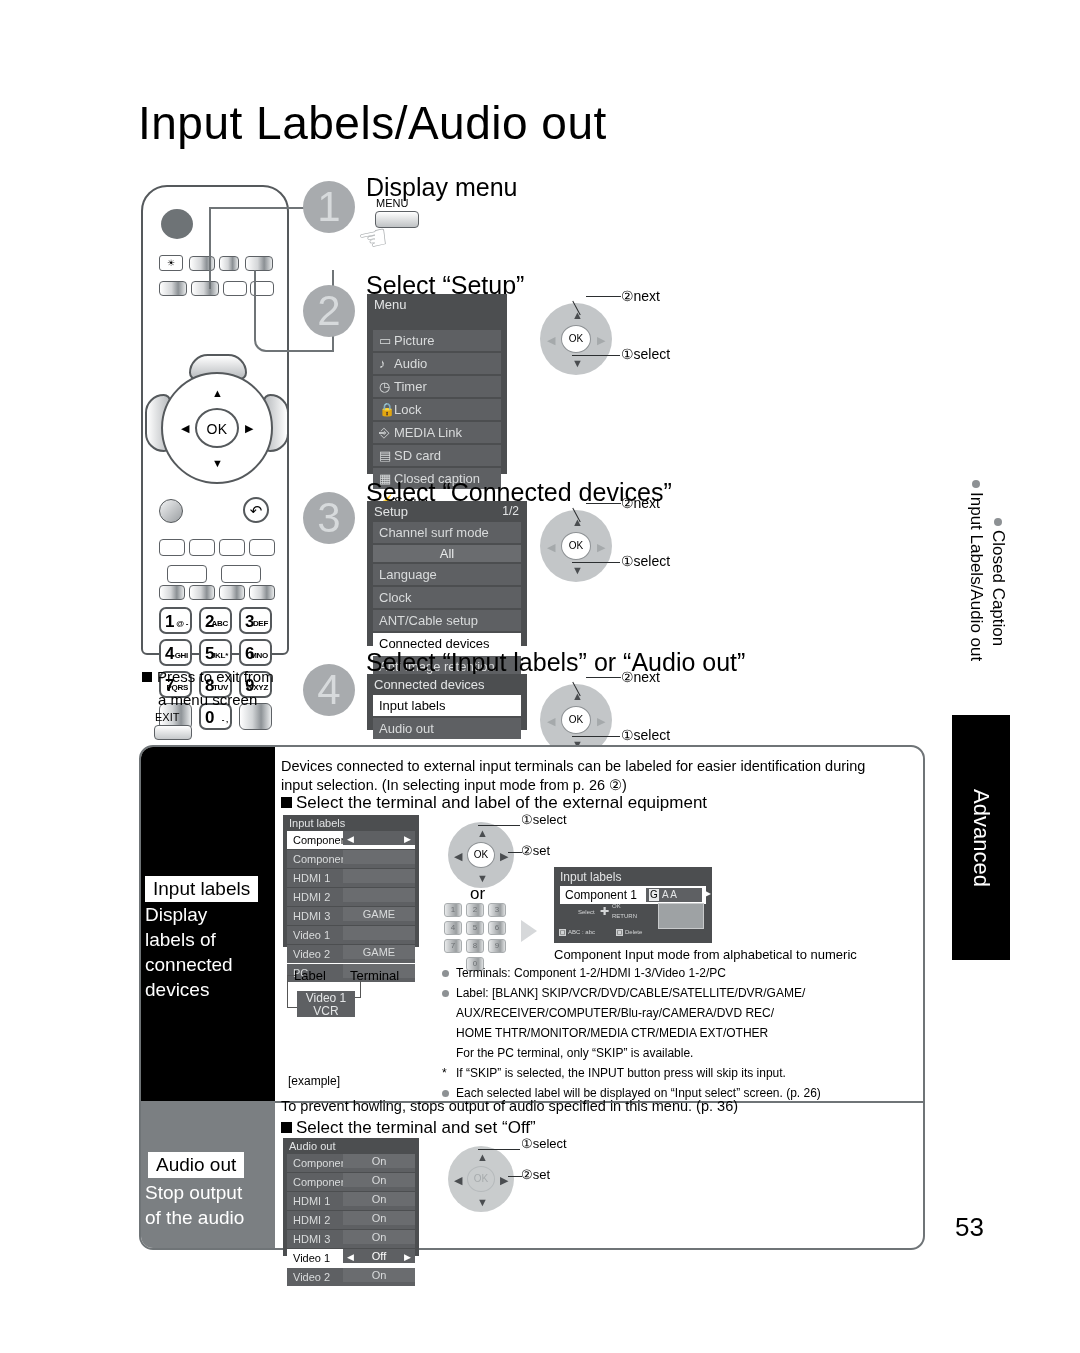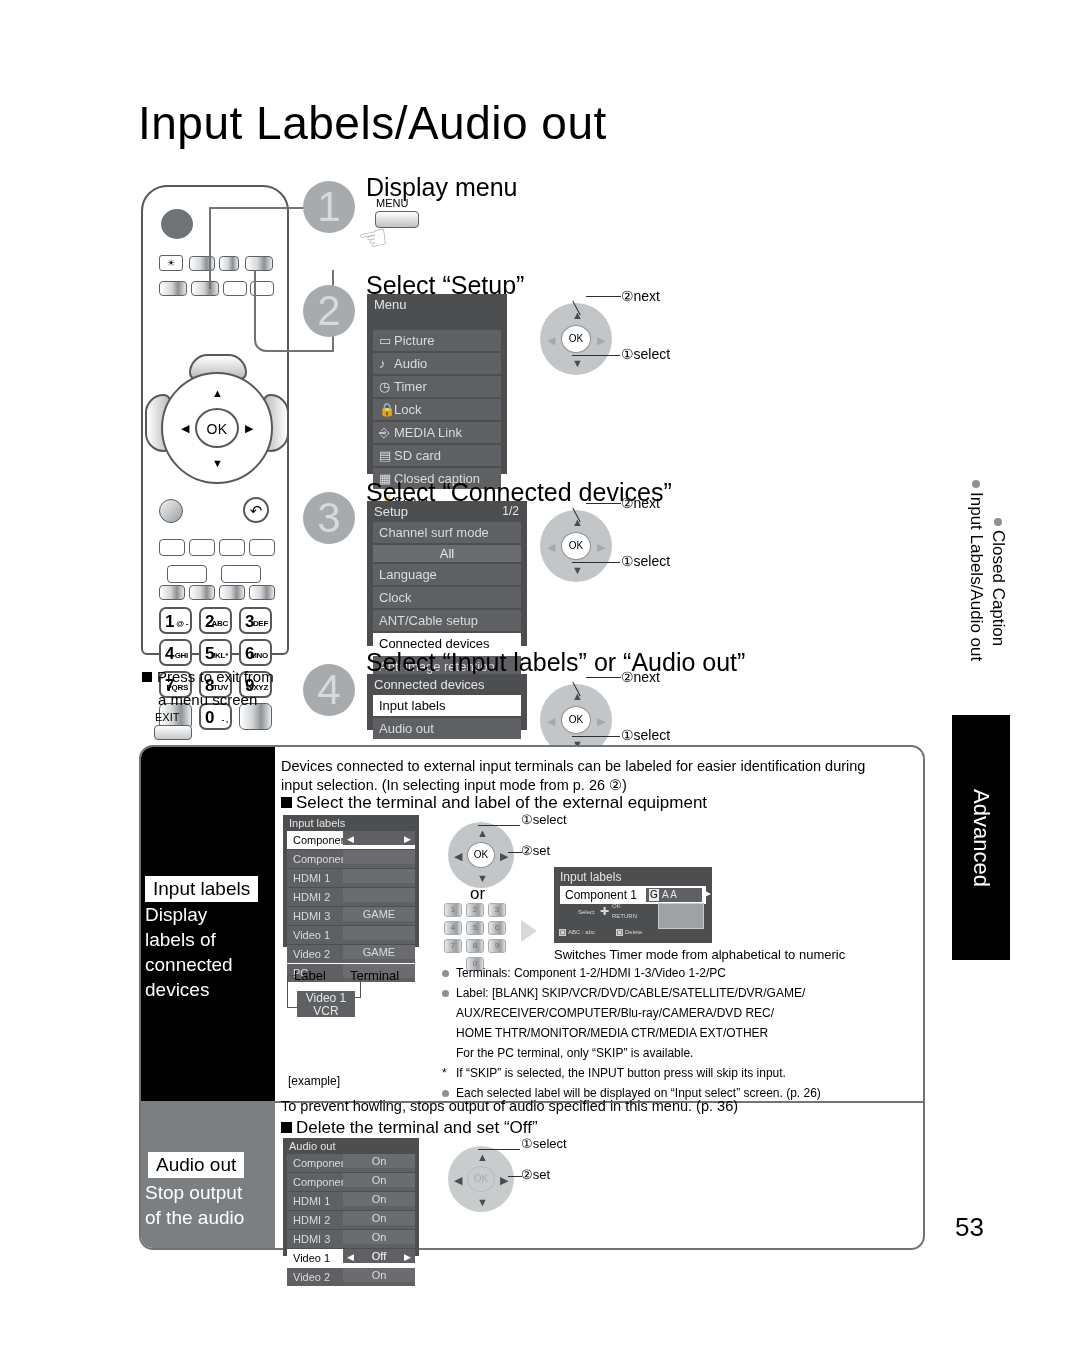--- a/index.html
+++ b/index.html
@@ -441,21 +441,21 @@
     <div style="position:absolute;left:58px;top:36px;color:#d5d7d8;font-size:6px;">OK</div>
     <div style="position:absolute;left:58px;top:46px;color:#d5d7d8;font-size:6px;">RETURN</div>
     <div style="position:absolute;left:104px;top:36px;width:44px;height:24px;background:#9ea2a4;border:1px solid #c8cacb;"></div>
     <div style="position:absolute;left:5px;top:62px;color:#d5d7d8;font-size:6px;">
       <span style="display:inline-block;width:7px;height:7px;background:#cfd1d2;color:#000;text-align:center;line-height:7px;margin-right:2px;">▢</span><span>ABC : abc</span>
     </div>
     <div style="position:absolute;left:62px;top:62px;color:#d5d7d8;font-size:6px;">
       <span style="display:inline-block;width:7px;height:7px;background:#cfd1d2;color:#000;text-align:center;line-height:7px;margin-right:2px;">▢</span><span>Delete</span>
     </div>
   </div>
-  <div class="body-text" style="left:554px;top:945px;font-size:13px;">Switches Timer mode from alphabetical to numeric</div>
+  <div class="body-text" style="left:554px;top:945px;font-size:13px;">Component Input mode from alphabetical to numeric</div>
 
   <div style="position:absolute;left:294px;top:968px;font-size:13px;">Label</div>
   <div style="position:absolute;left:350px;top:968px;font-size:13px;">Terminal</div>
   <div class="cline" style="left:287px;top:975px;width:1px;height:32px;background:#555;"></div>
   <div class="cline" style="left:287px;top:975px;width:8px;height:1px;background:#555;"></div>
   <div class="cline" style="left:287px;top:1007px;width:22px;height:1px;background:#555;"></div>
   <div class="cline" style="left:360px;top:981px;width:1px;height:16px;background:#555;"></div>
   <div class="cline" style="left:344px;top:997px;width:17px;height:1px;background:#555;"></div>
   <div class="exbox" style="left:297px;top:991px;width:58px;height:26px;">
     <div style="line-height:13px;padding-top:1px;">Video 1</div>
@@ -468,21 +468,21 @@
     <div class="b">Label:  [BLANK] SKIP/VCR/DVD/CABLE/SATELLITE/DVR/GAME/</div>
     <div class="plain indent">AUX/RECEIVER/COMPUTER/Blu-ray/CAMERA/DVD REC/</div>
     <div class="plain indent">HOME THTR/MONITOR/MEDIA CTR/MEDIA EXT/OTHER</div>
     <div class="plain">For the PC terminal, only “SKIP” is available.</div>
     <div class="star">If “SKIP” is selected, the INPUT button press will skip its input.</div>
     <div class="b">Each selected label will be displayed on “Input select” screen. (p. 26)</div>
   </div>
 
   <div class="body-text" style="left:281px;top:1097px;">To prevent howling, stops output of audio specified in this menu. (p. 36)</div>
   <div class="sqhead" style="left:281px;top:1118px;">
-    <span style="display:inline-block;width:11px;height:11px;background:#000;margin-right:4px;"></span><span>Delete the terminal and set “Off”</span>
+    <span style="display:inline-block;width:11px;height:11px;background:#000;margin-right:4px;"></span><span>Select the terminal and set “Off”</span>
   </div>
 
   <div class="osd" style="left:283px;top:1138px;width:136px;height:118px;">
     <div class="osd-head" style="font-size:11px;padding:2px 0 2px 6px;">Audio out</div>
     <div class="osd-row" style="font-size:11px;height:14px;line-height:14px;margin:0 4px 1px 4px;">
       <span>Component 1</span>
       <span class="osd-val" style="width:72px;height:14px;line-height:14px;background:#6a6c6f;">On</span>
     </div>
     <div class="osd-row" style="font-size:11px;height:14px;line-height:14px;margin:0 4px 1px 4px;">
       <span>Component 2</span>

